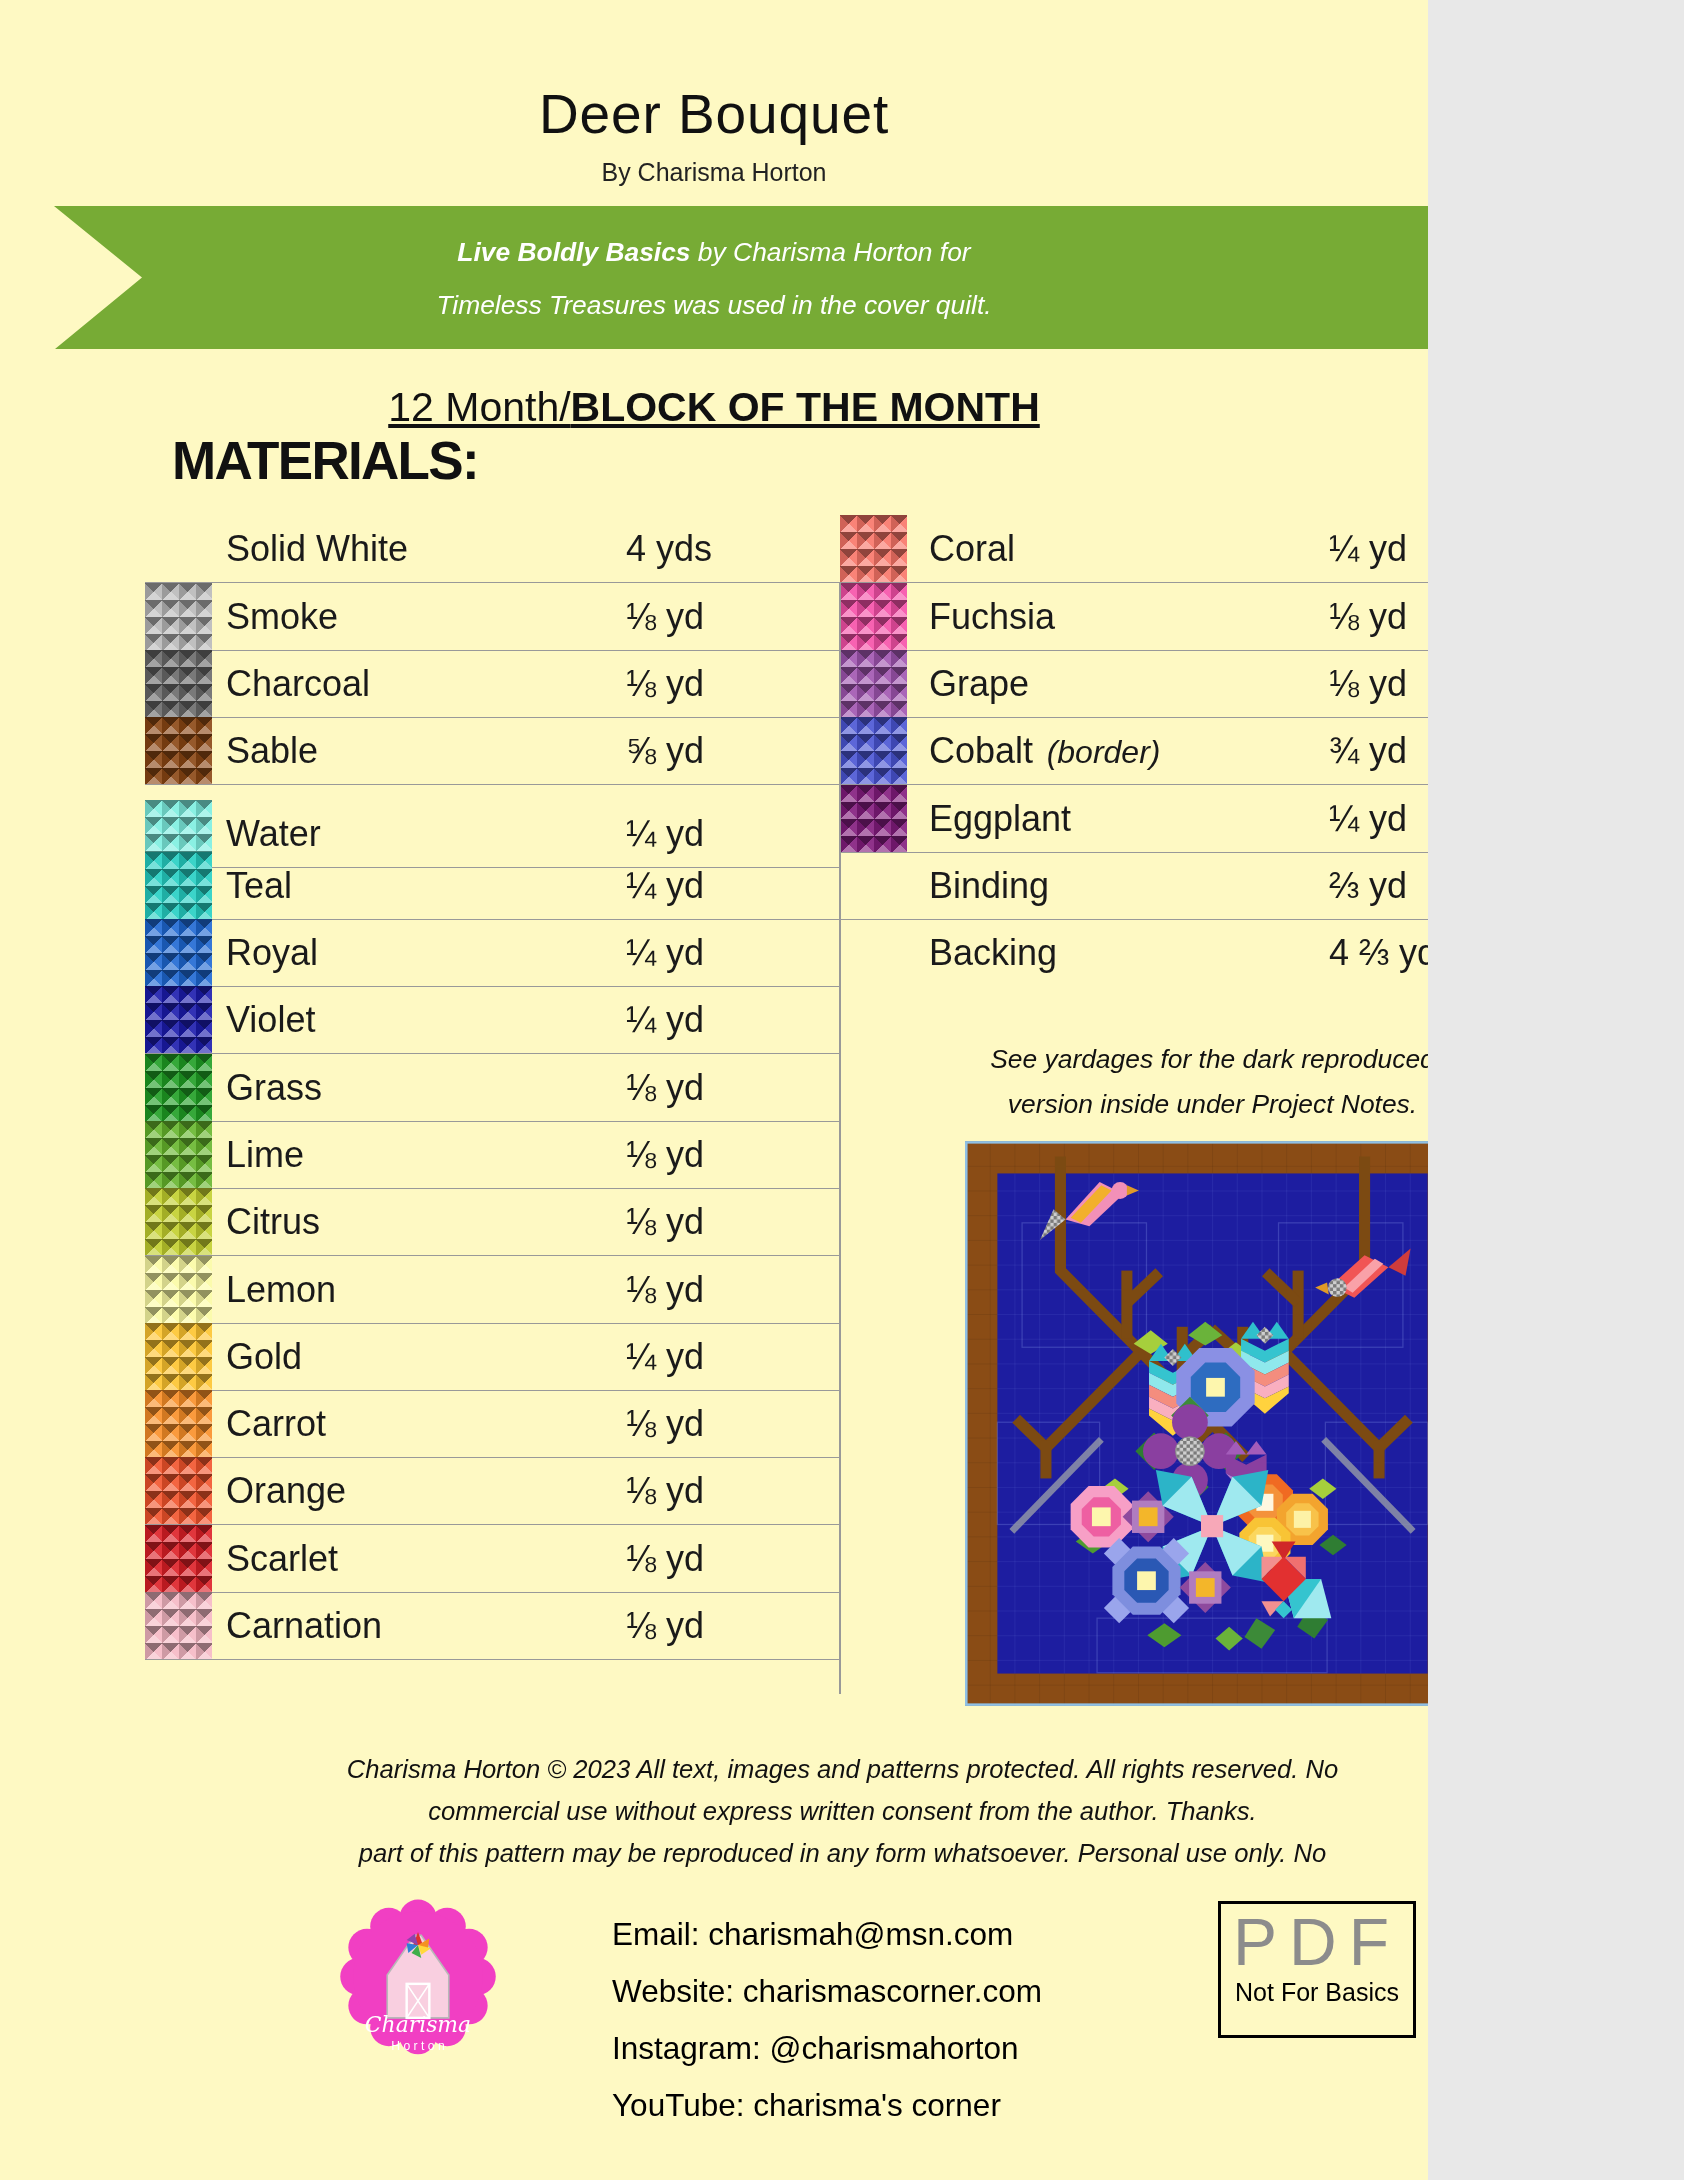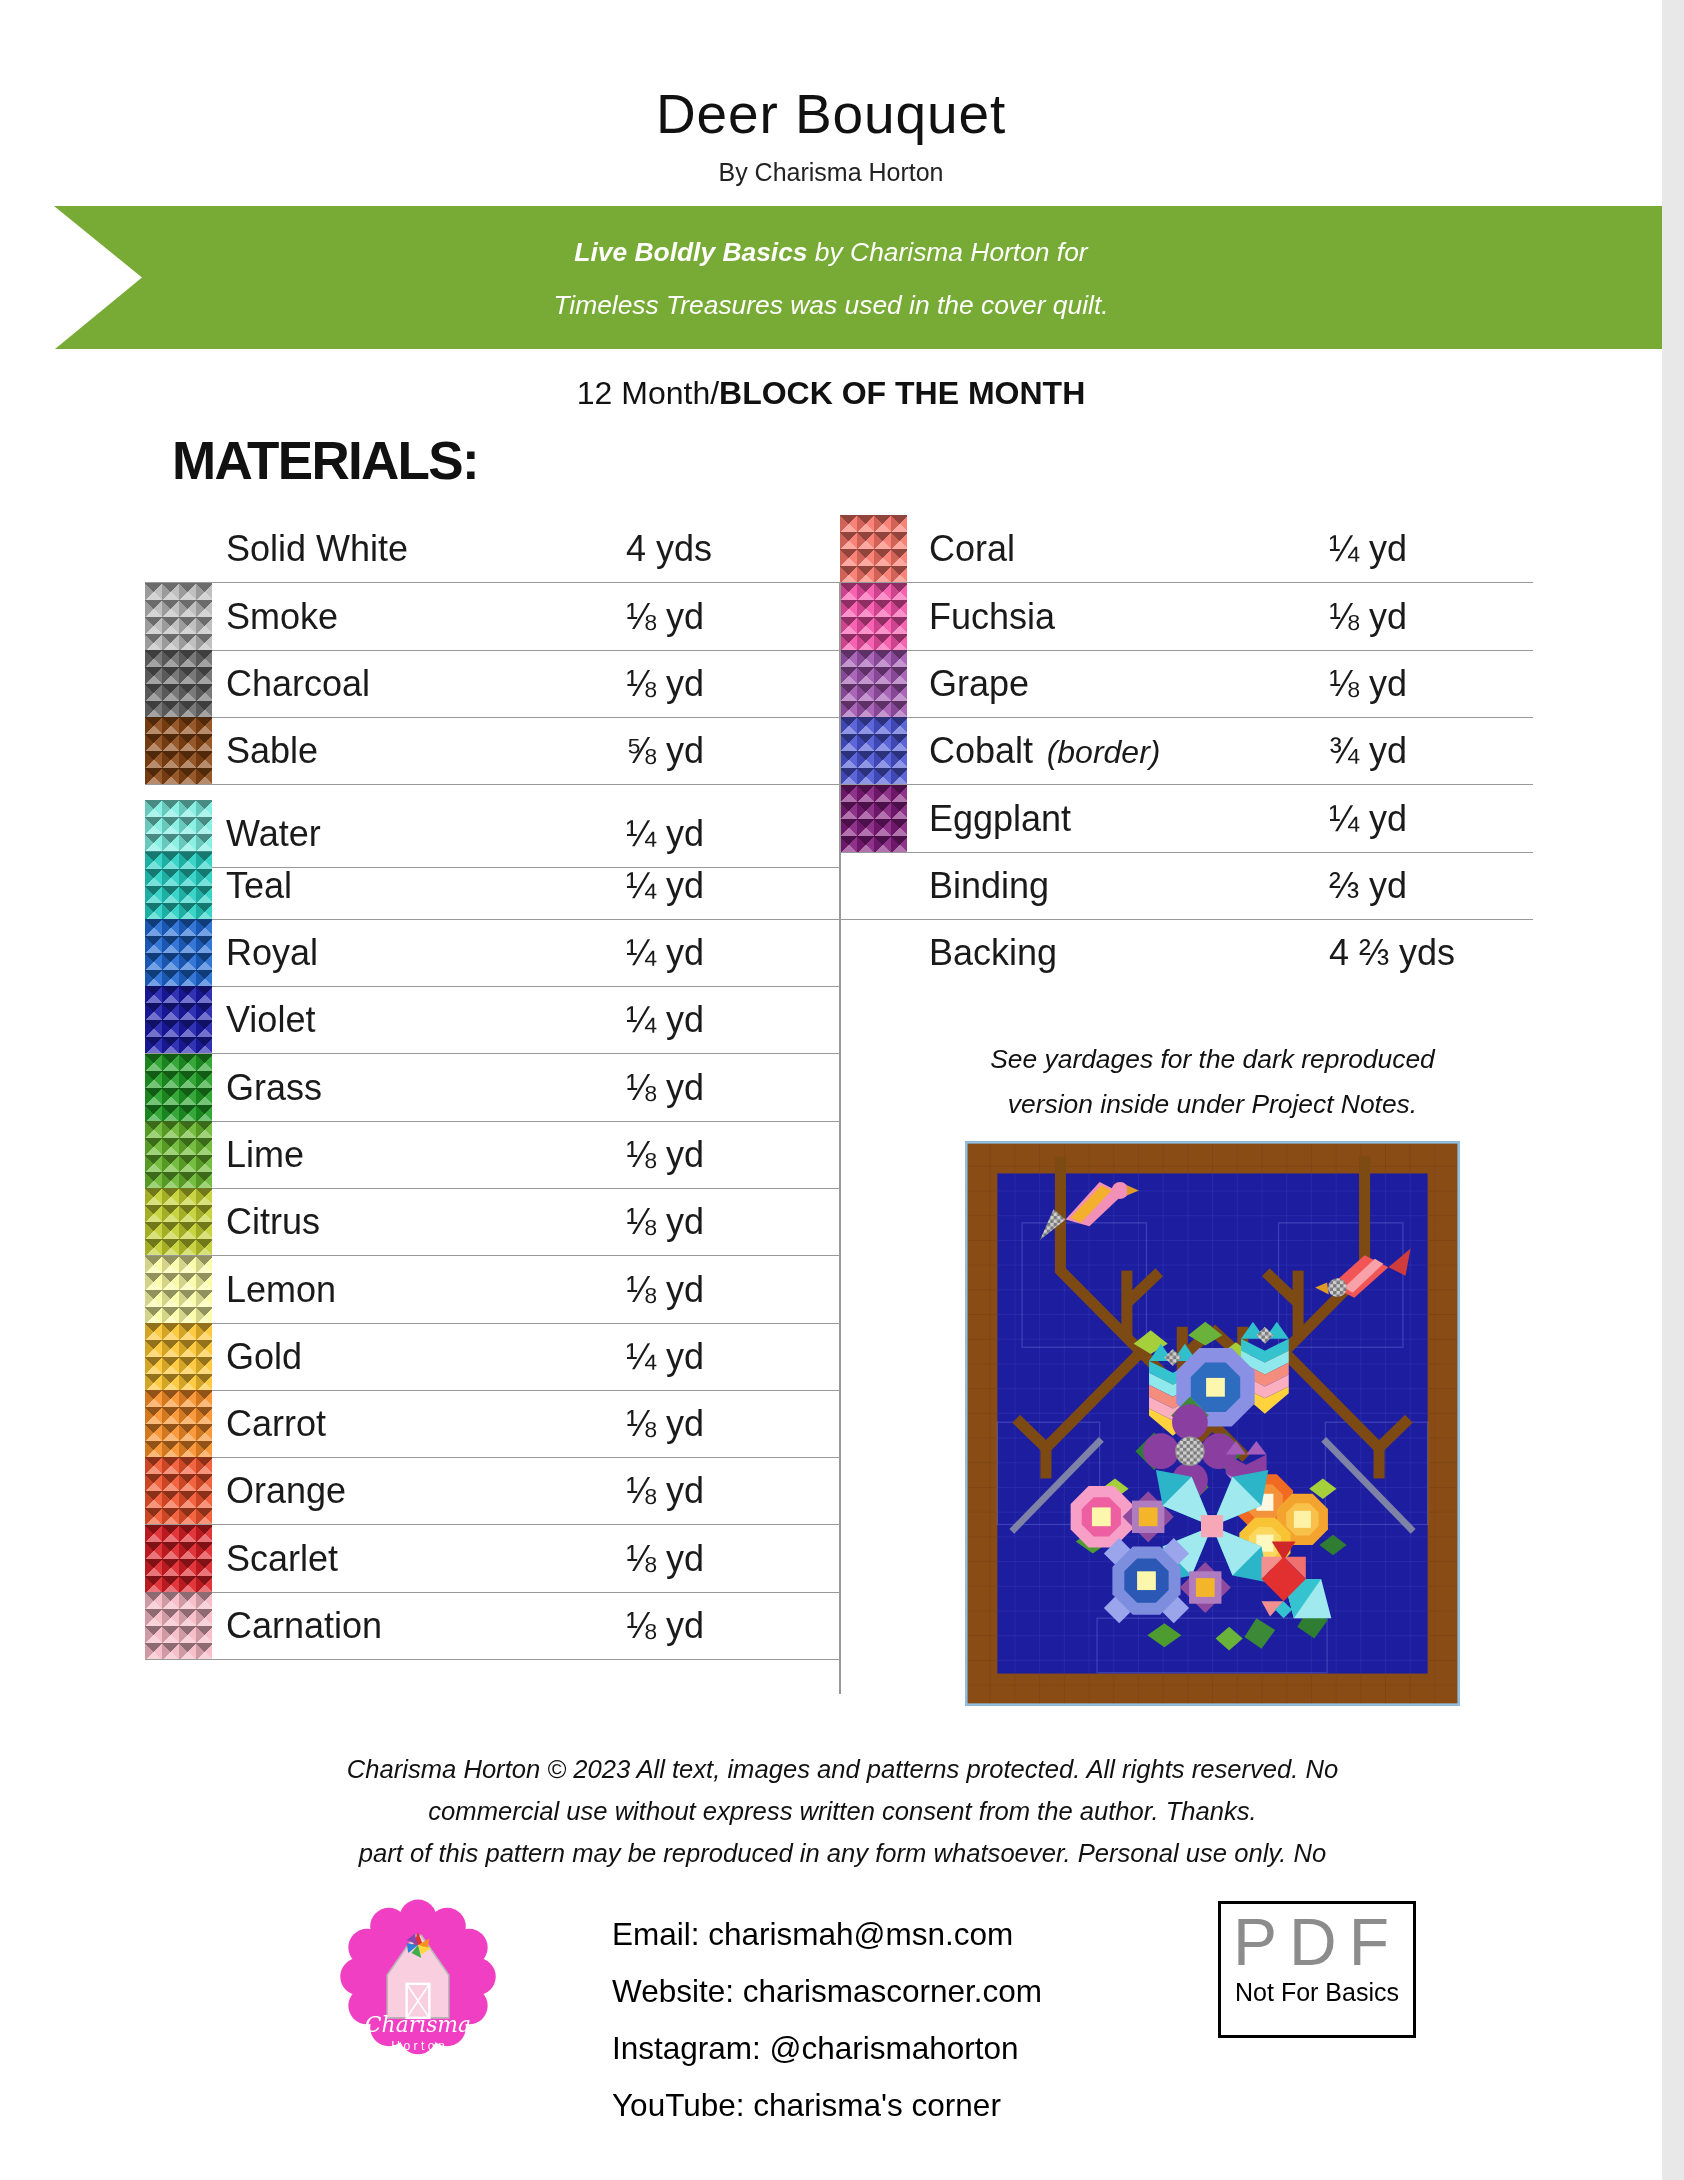--- a/index.html
+++ b/index.html
@@ -1,27 +1,27 @@
 <!DOCTYPE html>
 <html style="font-size:13.6px"><head>
 <meta charset="utf-8">
 <style>
   html,body{margin:0;padding:0;background:#e8e8e8;}
-  .page{position:relative;width:1662px;height:2181px;background:#ffffff;overflow:hidden;
+  .page{position:relative;width:1428px;height:2181px;background:#fef9c3;overflow:hidden;
         font-family:"Liberation Sans",sans-serif;color:#1a1a1a;}
   .ctr{position:absolute;left:0;right:0;text-align:center;}
   .title{top:82px;font-size:55px;letter-spacing:0.9px;color:#111;}
   .byline{top:158px;font-size:25px;color:#222;}
   .banner{position:absolute;top:206px;left:0;width:100%;height:143px;background:#77ab35;
           clip-path:polygon(54px 0,100% 0,100% 100%,55px 100%,142px 50%);
           filter:drop-shadow(2.6px 4.3px 4.3px rgba(80,80,80,.55));}
   .banner-text{position:absolute;top:20.4px;left:0;right:0;text-align:center;color:#fff;
                font-style:italic;font-size:26.4px;line-height:53px;}
   .banner-text .hl{font-weight:bold;}
-  .month{top:375px;font-size:32px;color:#111;}
+  .month{top:384px;font-size:41px;color:#111;text-decoration:underline;}
   .month b{font-weight:bold;}
   .materials-h{position:absolute;left:156px;top:430px;font-size:53px;font-weight:bold;
                letter-spacing:-1.7px;color:#111;margin-left:16px;}
   
   .mrow{position:absolute;height:67px;}
   .mrow.hr{border-bottom:1.7px solid #999;}
   .mrow.left{left:145px;width:695px;}
   .mrow.right{left:840px;width:693px;}
   .swatch{position:absolute;left:0;top:0;width:67px;height:67px;
           background-size:17px 17px;

